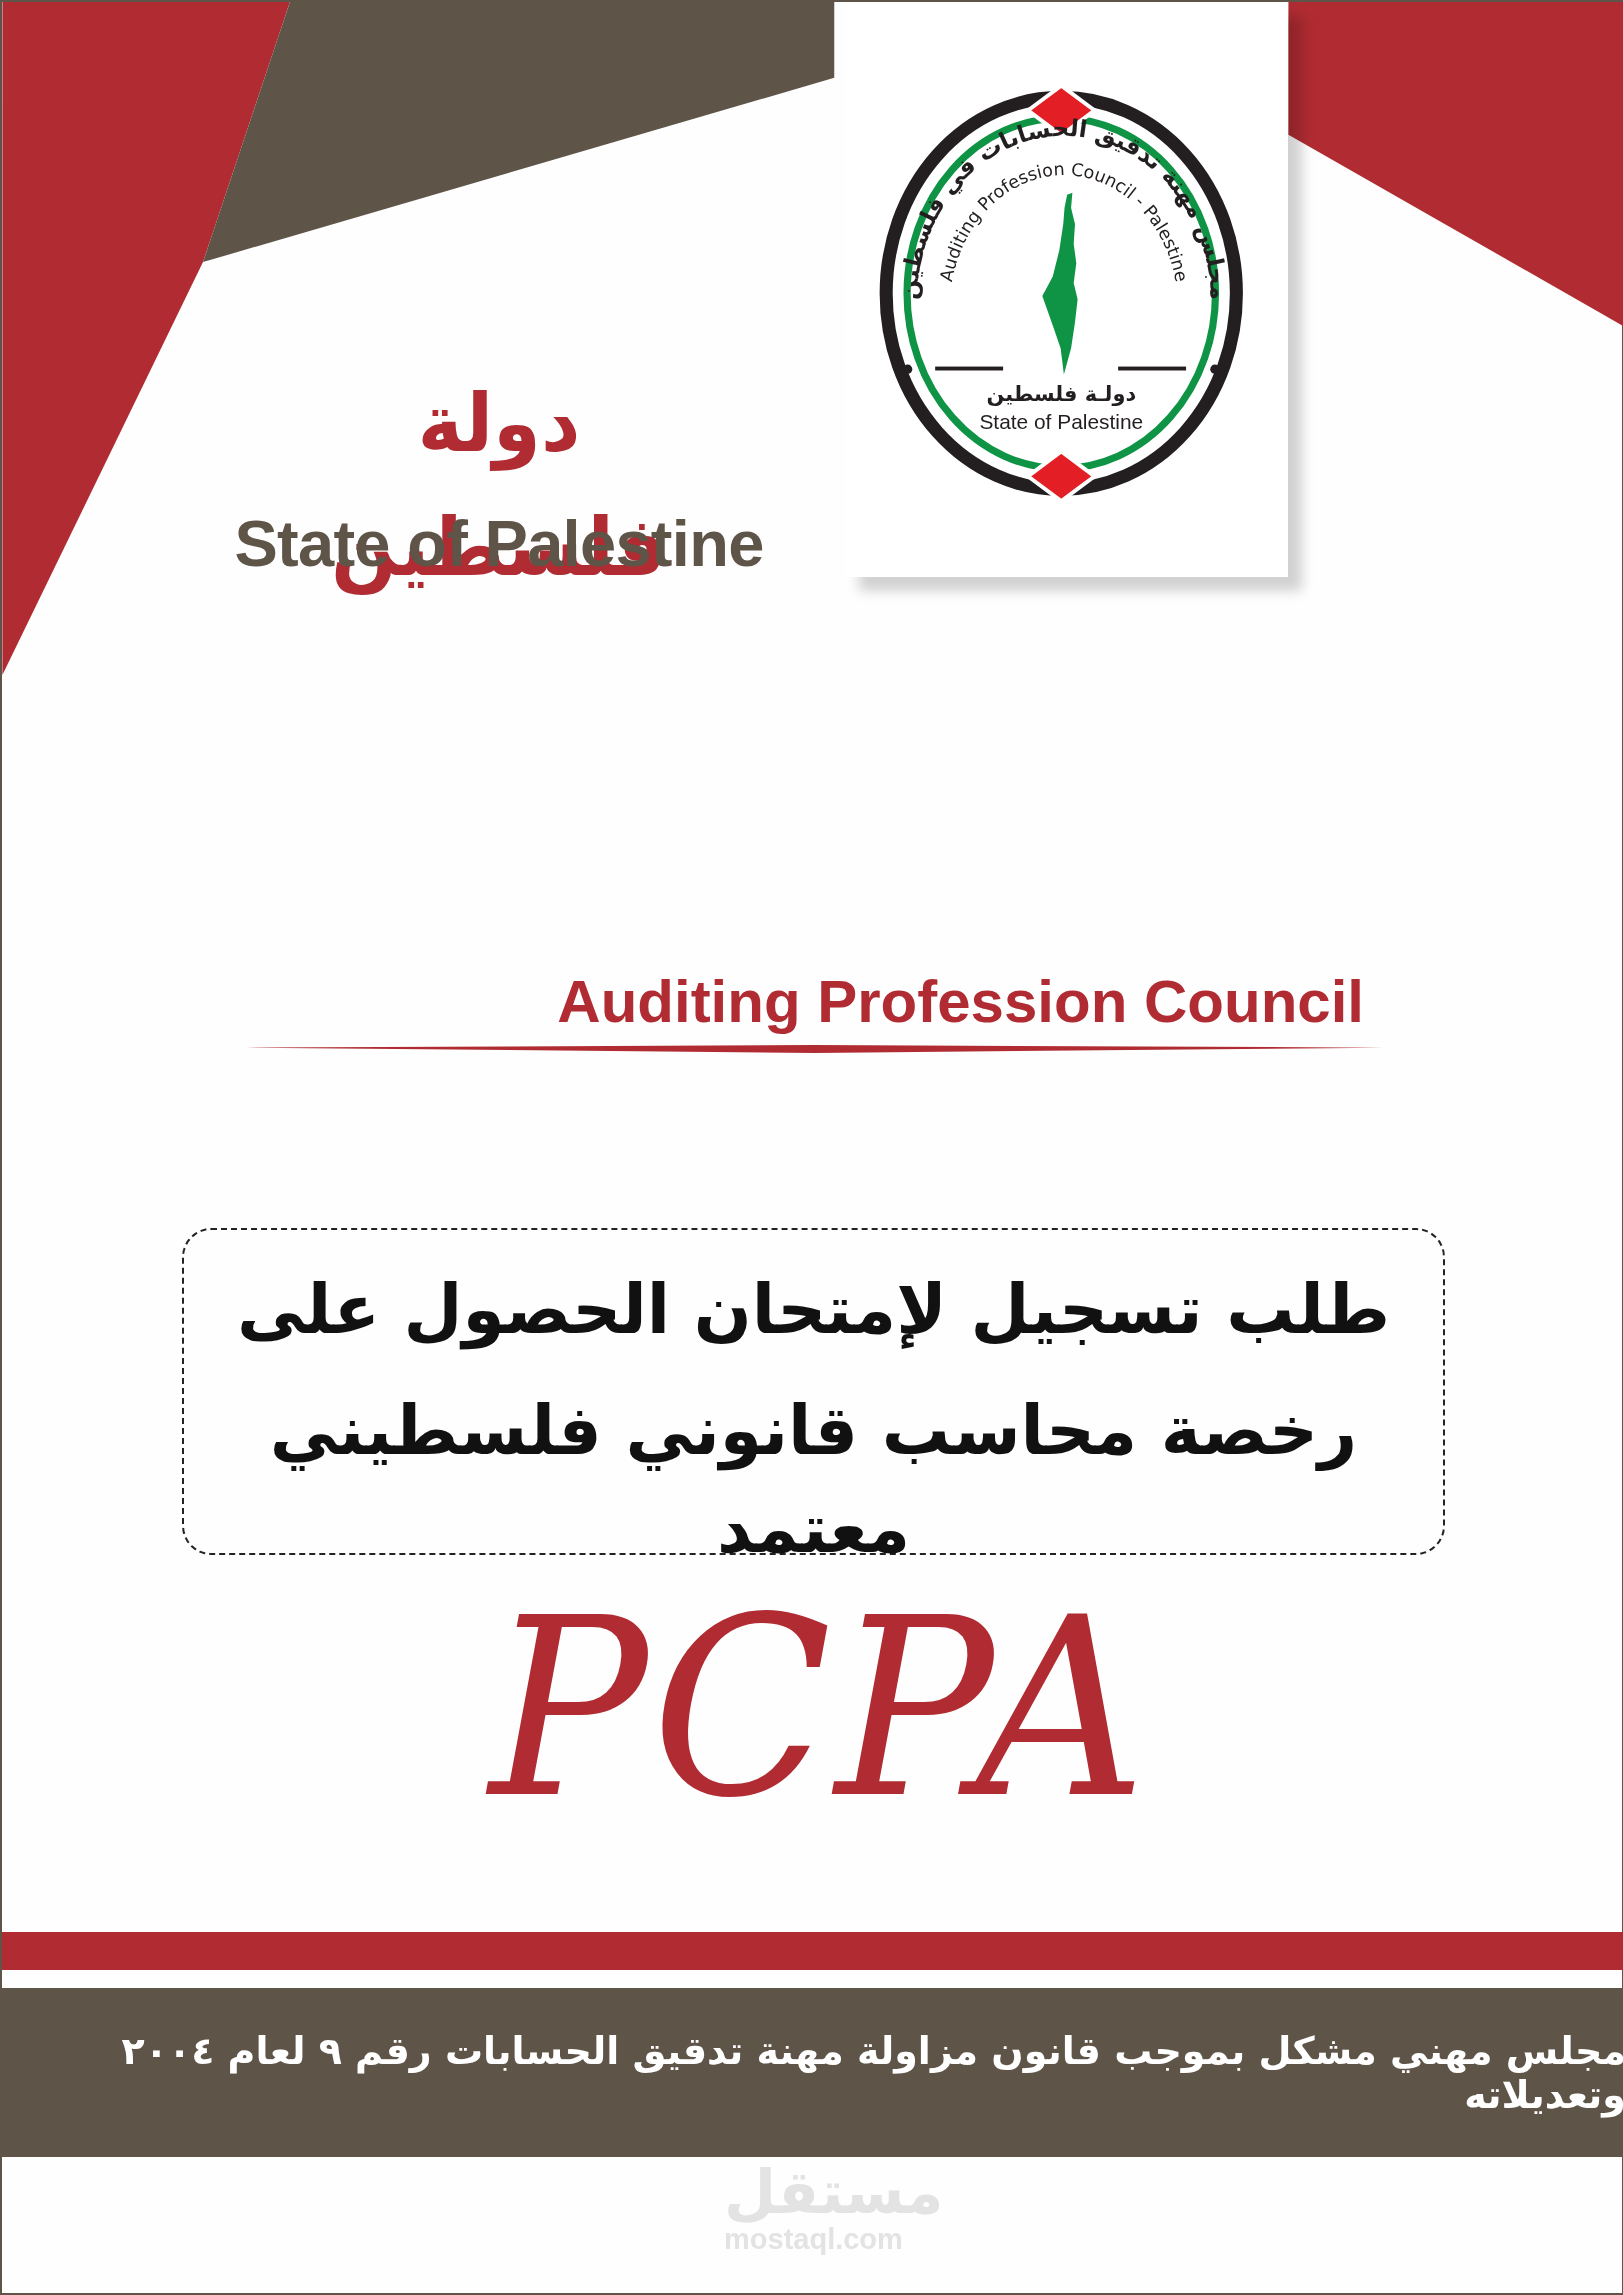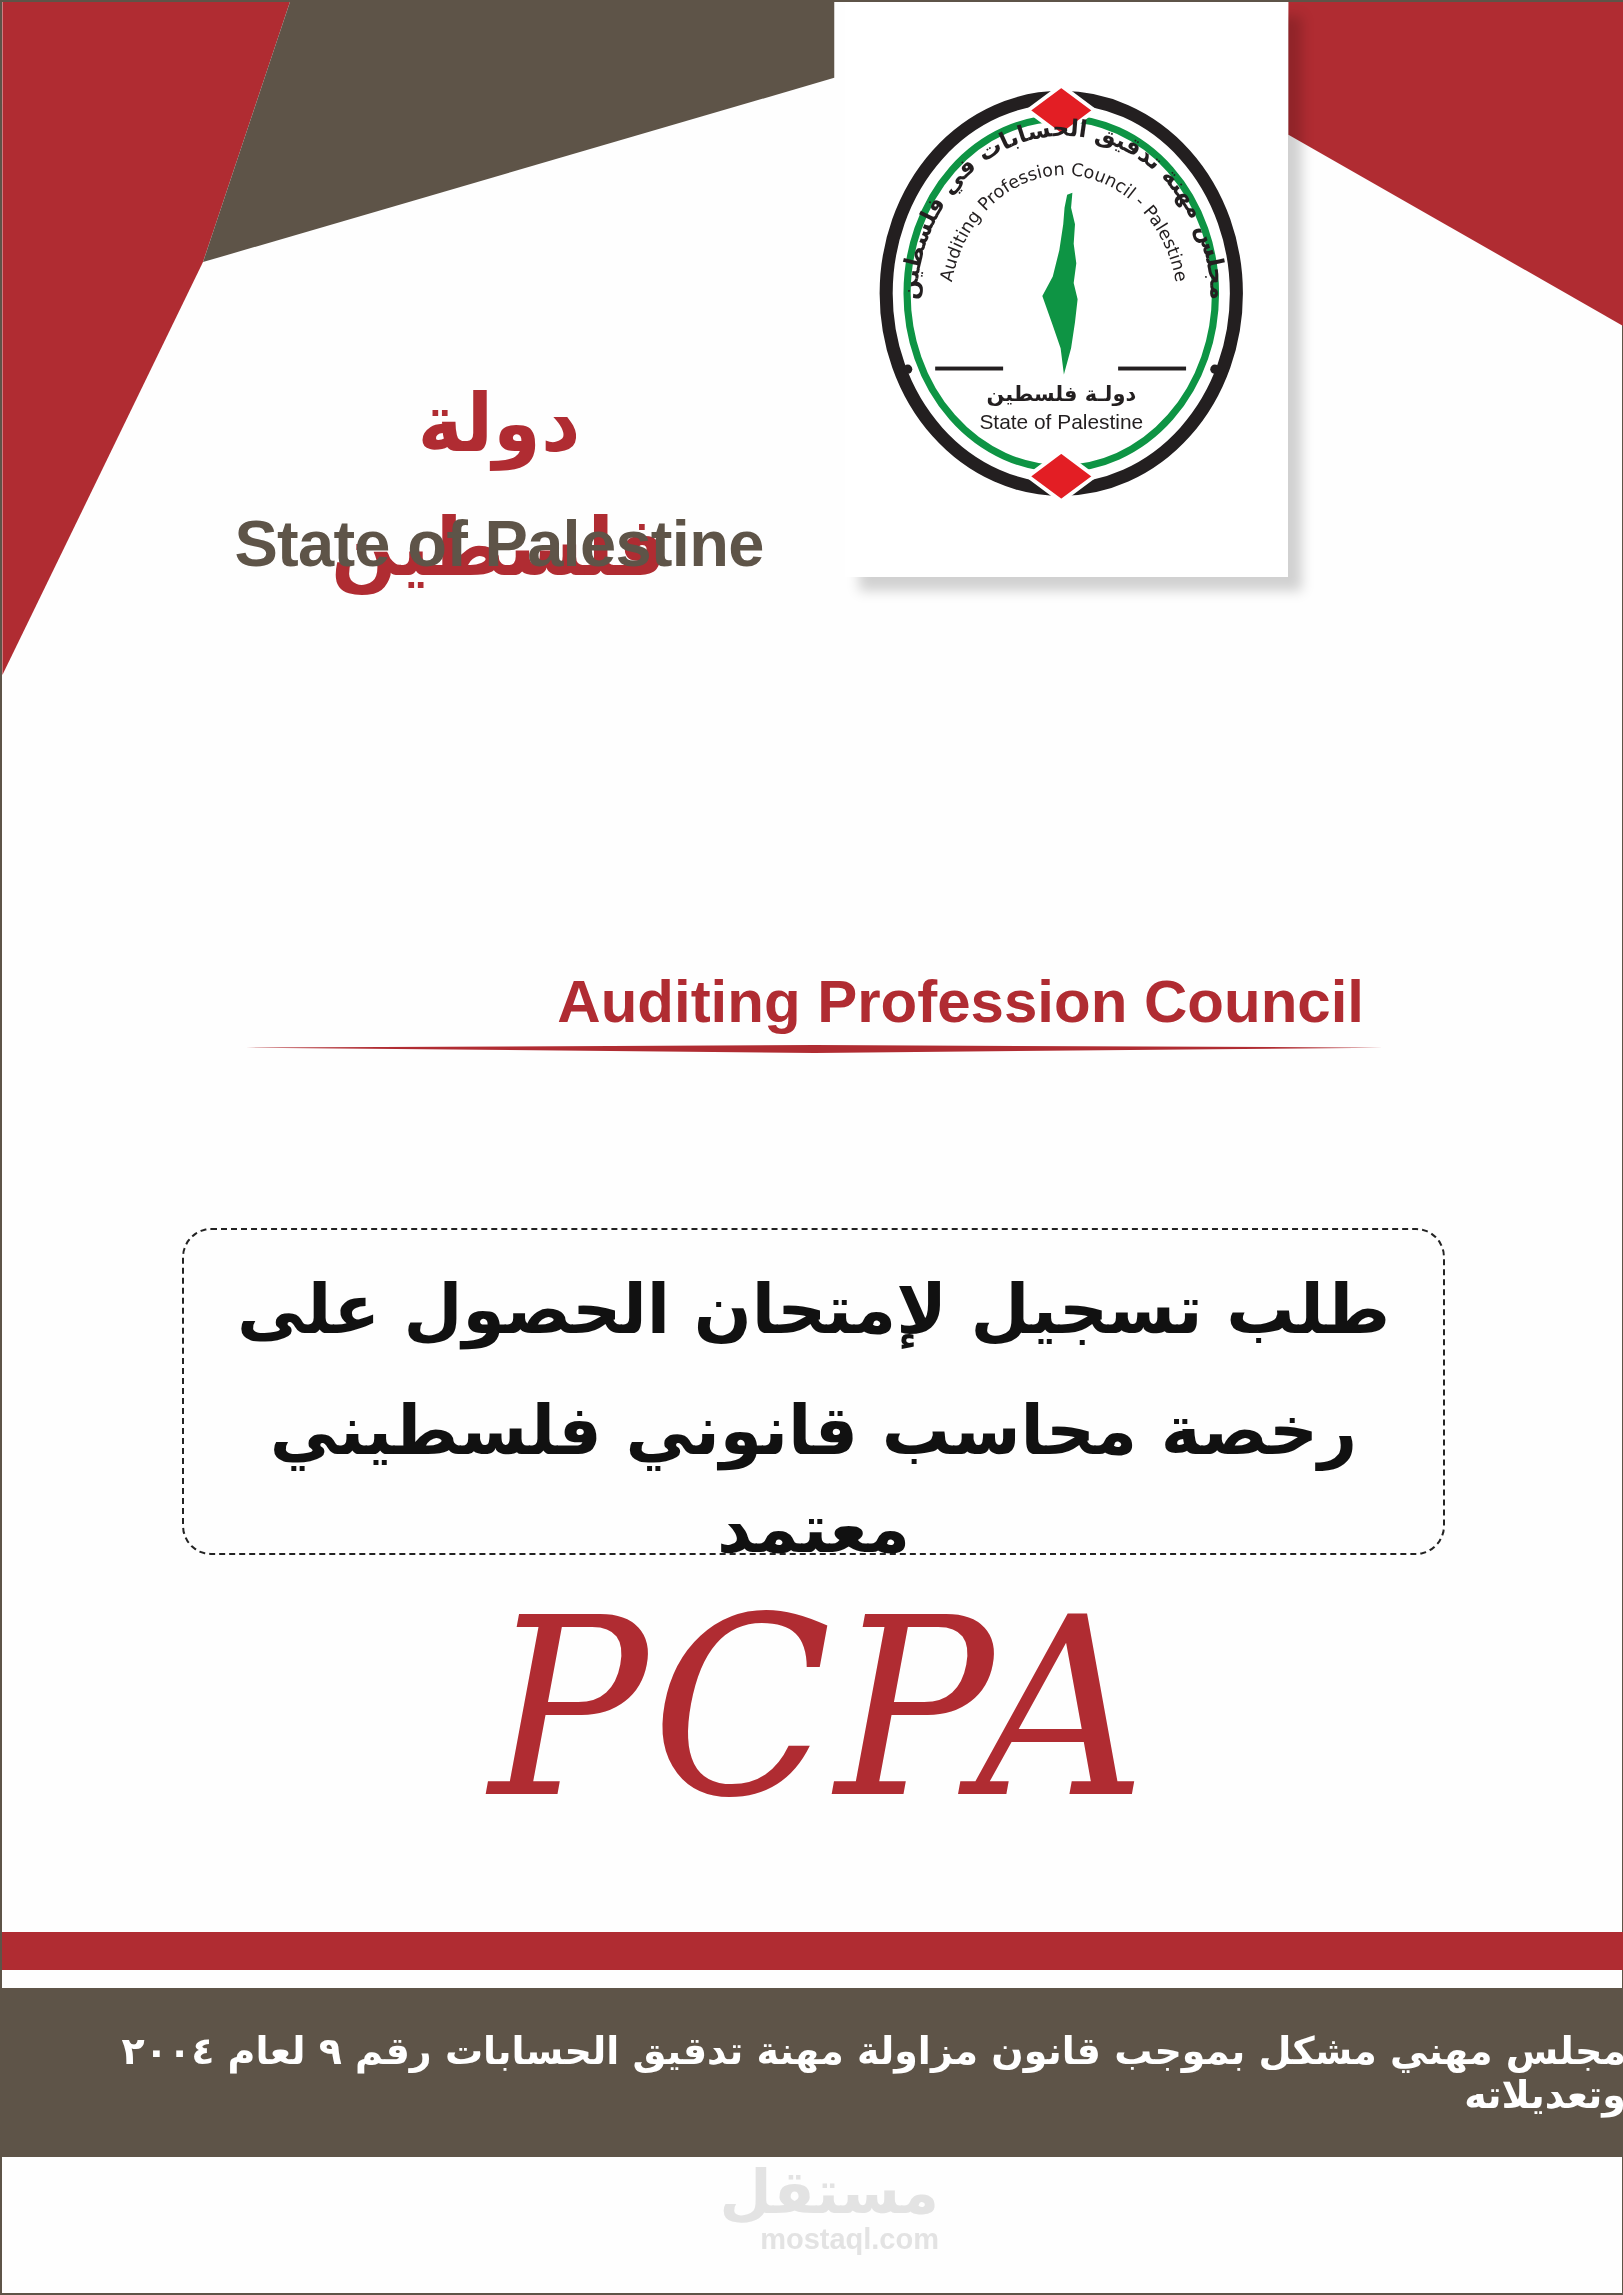--- a/index.html
+++ b/index.html
@@ -14,21 +14,21 @@
   .en-title { position: absolute; left: 261px; top: 941px; width: 1101px; text-align: right; color: #b02c32; font-family: "Liberation Sans", sans-serif; font-weight: bold; font-size: 60px; line-height: 72px; margin-top: 23px; }
   .divider { position: absolute; left: 244px; top: 1043px; width: 1137px; height: 9.2px; }
   .dashed-box { position: absolute; left: 180px; top: 1226px; width: 1263px; height: 327px; box-sizing: border-box; border: 2.6px dashed #222222; border-radius: 29px; }
   .req-line { position: absolute; left: 0; width: 100%; text-align: center; direction: rtl; color: #111111; font-family: "DejaVu Sans", sans-serif; font-weight: bold; font-size: 68px; line-height: 98px; }
   .req-line.l1 { top: 31px; }
   .req-line.l2 { top: 152px; }
   .pcpa { position: absolute; left: 458px; top: 1582px; width: 719px; text-align: center; color: #b02c32; font-family: "DejaVu Serif", serif; font-style: italic; font-size: 248px; line-height: 248px; letter-spacing: 3.9px; transform: scaleX(0.95); }
   .red-band { position: absolute; left: 0; top: 1930px; width: 1624px; height: 38px; background: #b02c32; }
   .brown-band { position: absolute; left: 0; top: 1986px; width: 1624px; height: 169px; background: #5e5448; }
   .footer-text { position: absolute; left: 0; top: 0; width: 100%; height: 169px; display: flex; align-items: center; justify-content: center; direction: rtl; color: #ffffff; font-family: "DejaVu Sans", sans-serif; font-weight: bold; font-size: 38px; }
-  .wm { position: absolute; left: 699px; top: 2156px; width: 238px; text-align: right; color: #e3e3e3; }
+  .wm { position: absolute; left: 722px; top: 2156px; width: 238px; text-align: left; color: #e3e3e3; }
   .wm-ar { font-family: "DejaVu Sans", sans-serif; font-weight: bold; font-size: 60px; line-height: 68px; direction: rtl; }
   .wm-en { font-family: "Liberation Sans", sans-serif; font-weight: bold; font-size: 29px; line-height: 26px; }
 </style>
 </head>
 <body>
 
 <div class="page">
 
   <svg class="shapes" viewBox="0 0 2484 3512" width="1624" height="2295">
     <polygon points="0,0 440,0 307,398 0,1030" fill="#b02c32"></polygon>

